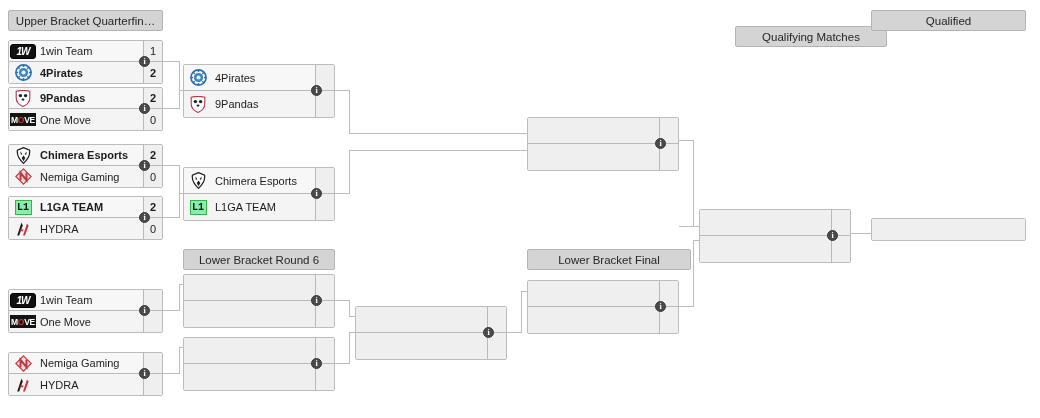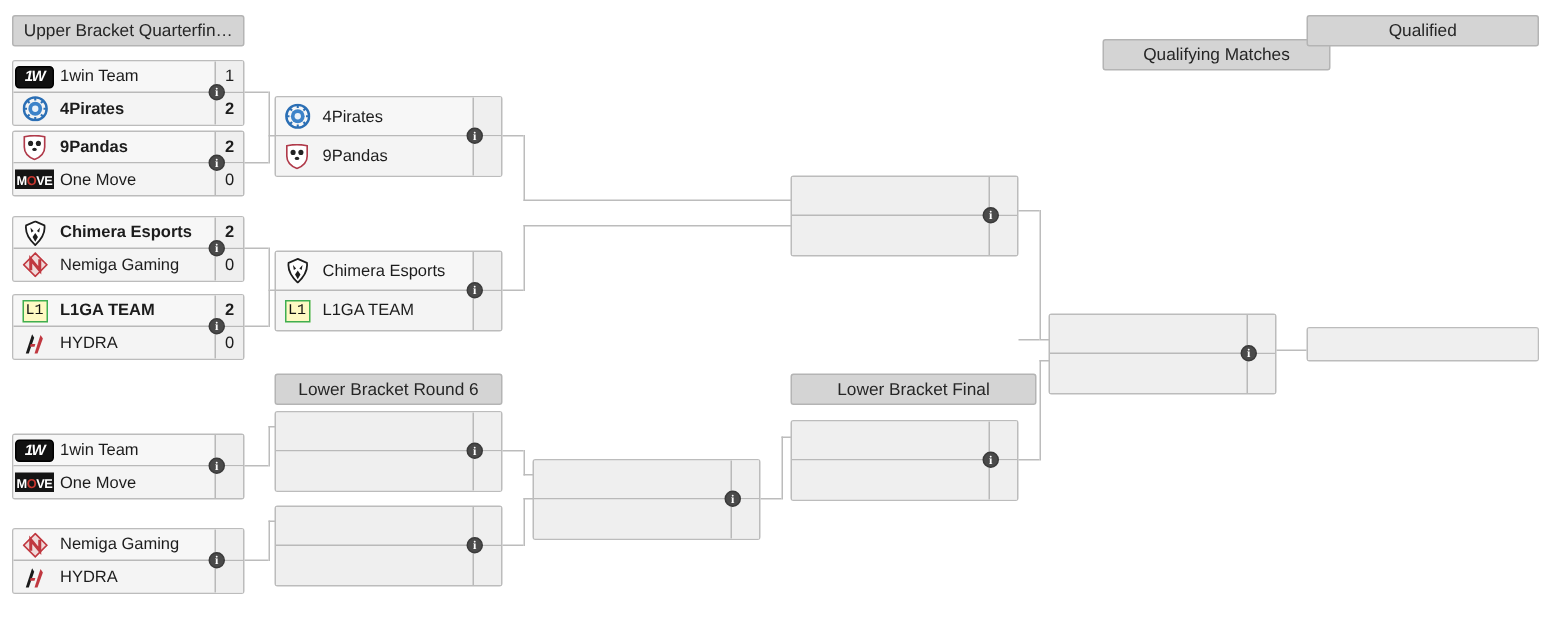--- a/index.html
+++ b/index.html
@@ -120,24 +120,24 @@
     background:#141414;
     color:#fff;
     font-size:8.5px;font-weight:bold;
     display:flex;align-items:center;justify-content:center;
     letter-spacing:-0.3px;
     box-sizing:border-box;
   }
   .logo-move i{color:#c6352e;font-style:normal;}
   .logo-l1{
     width:17px;height:15px;
-    background:#fef9c3;
+    background:#86efac;
     border:1px solid #3fae52;
     color:#111;
-    font-size:10px;font-weight:normal;
+    font-size:10px;font-weight:bold;
     display:flex;align-items:center;justify-content:center;
     box-sizing:border-box;
     font-family:"Liberation Mono", monospace;
   }
   .svg-ico{display:block;}
 </style>
 </head>
 <body>
 
 <div id="stage">

